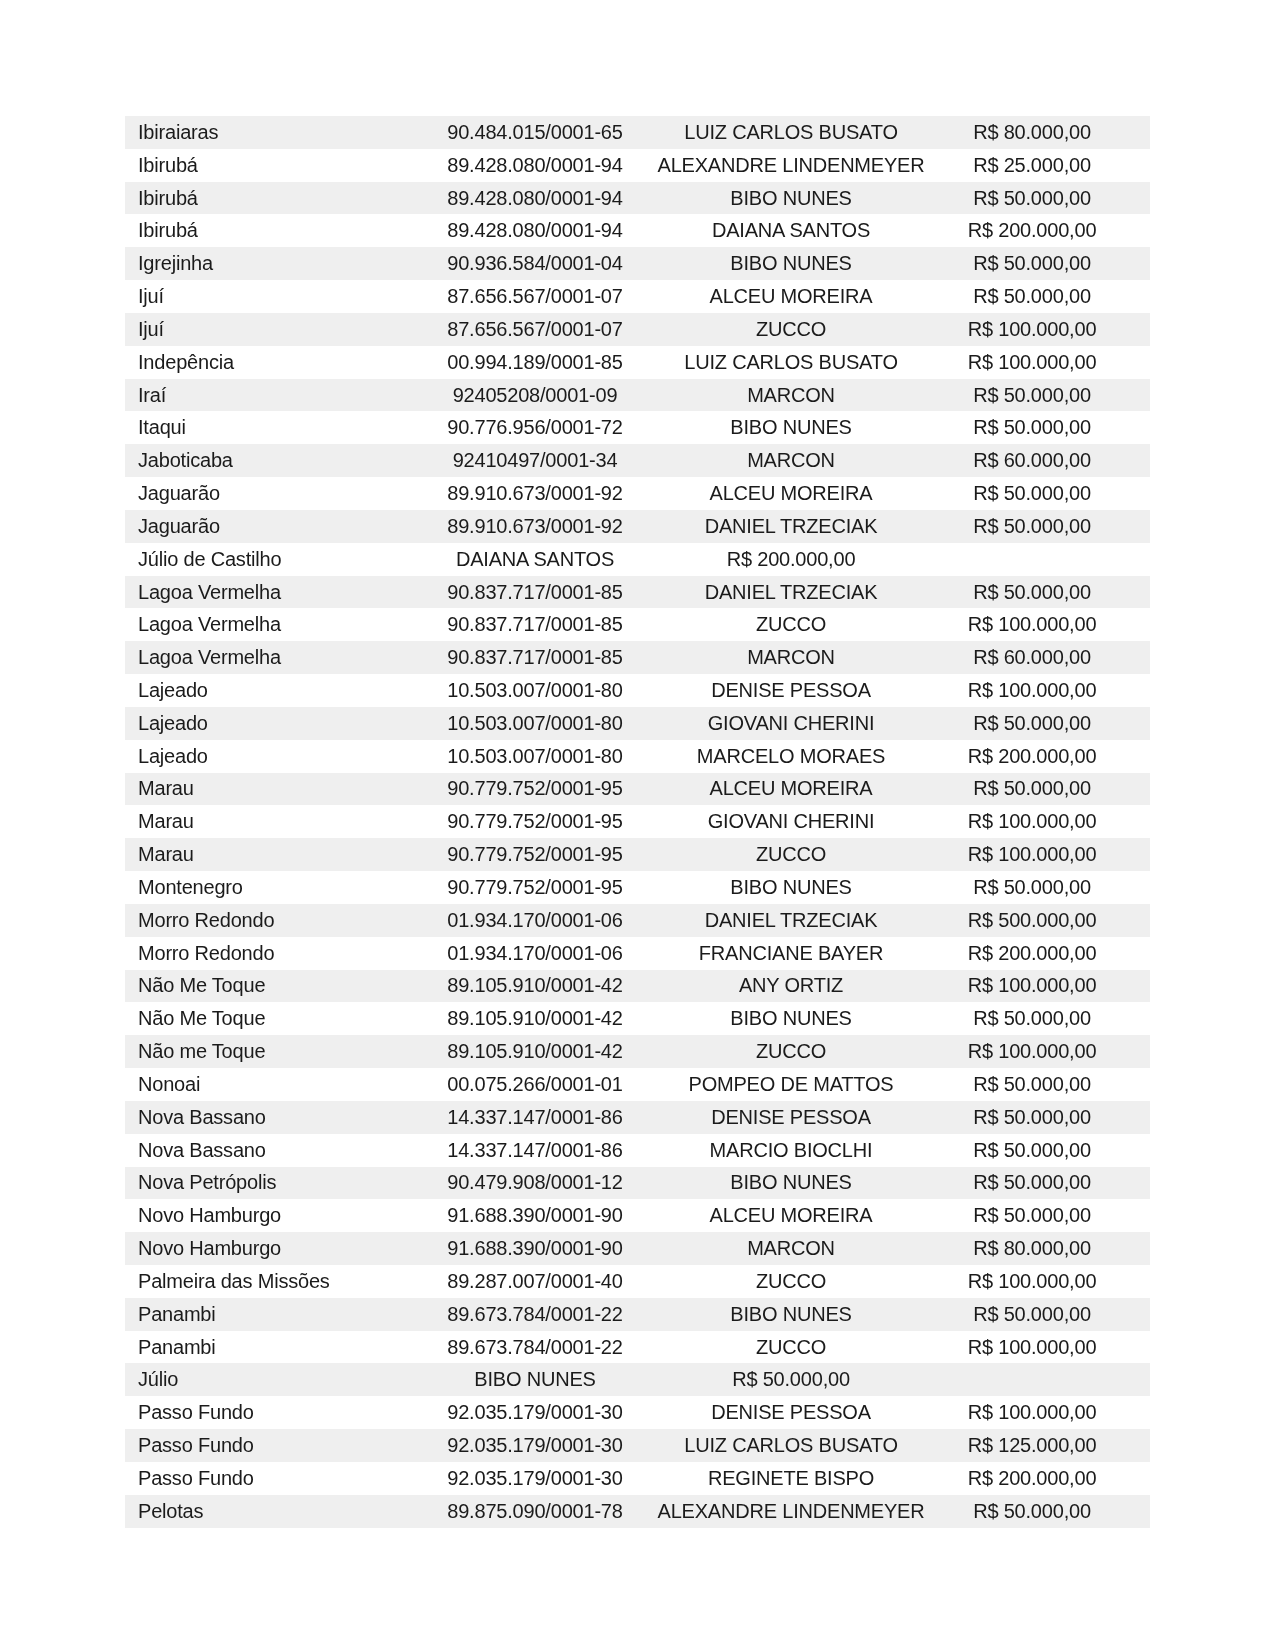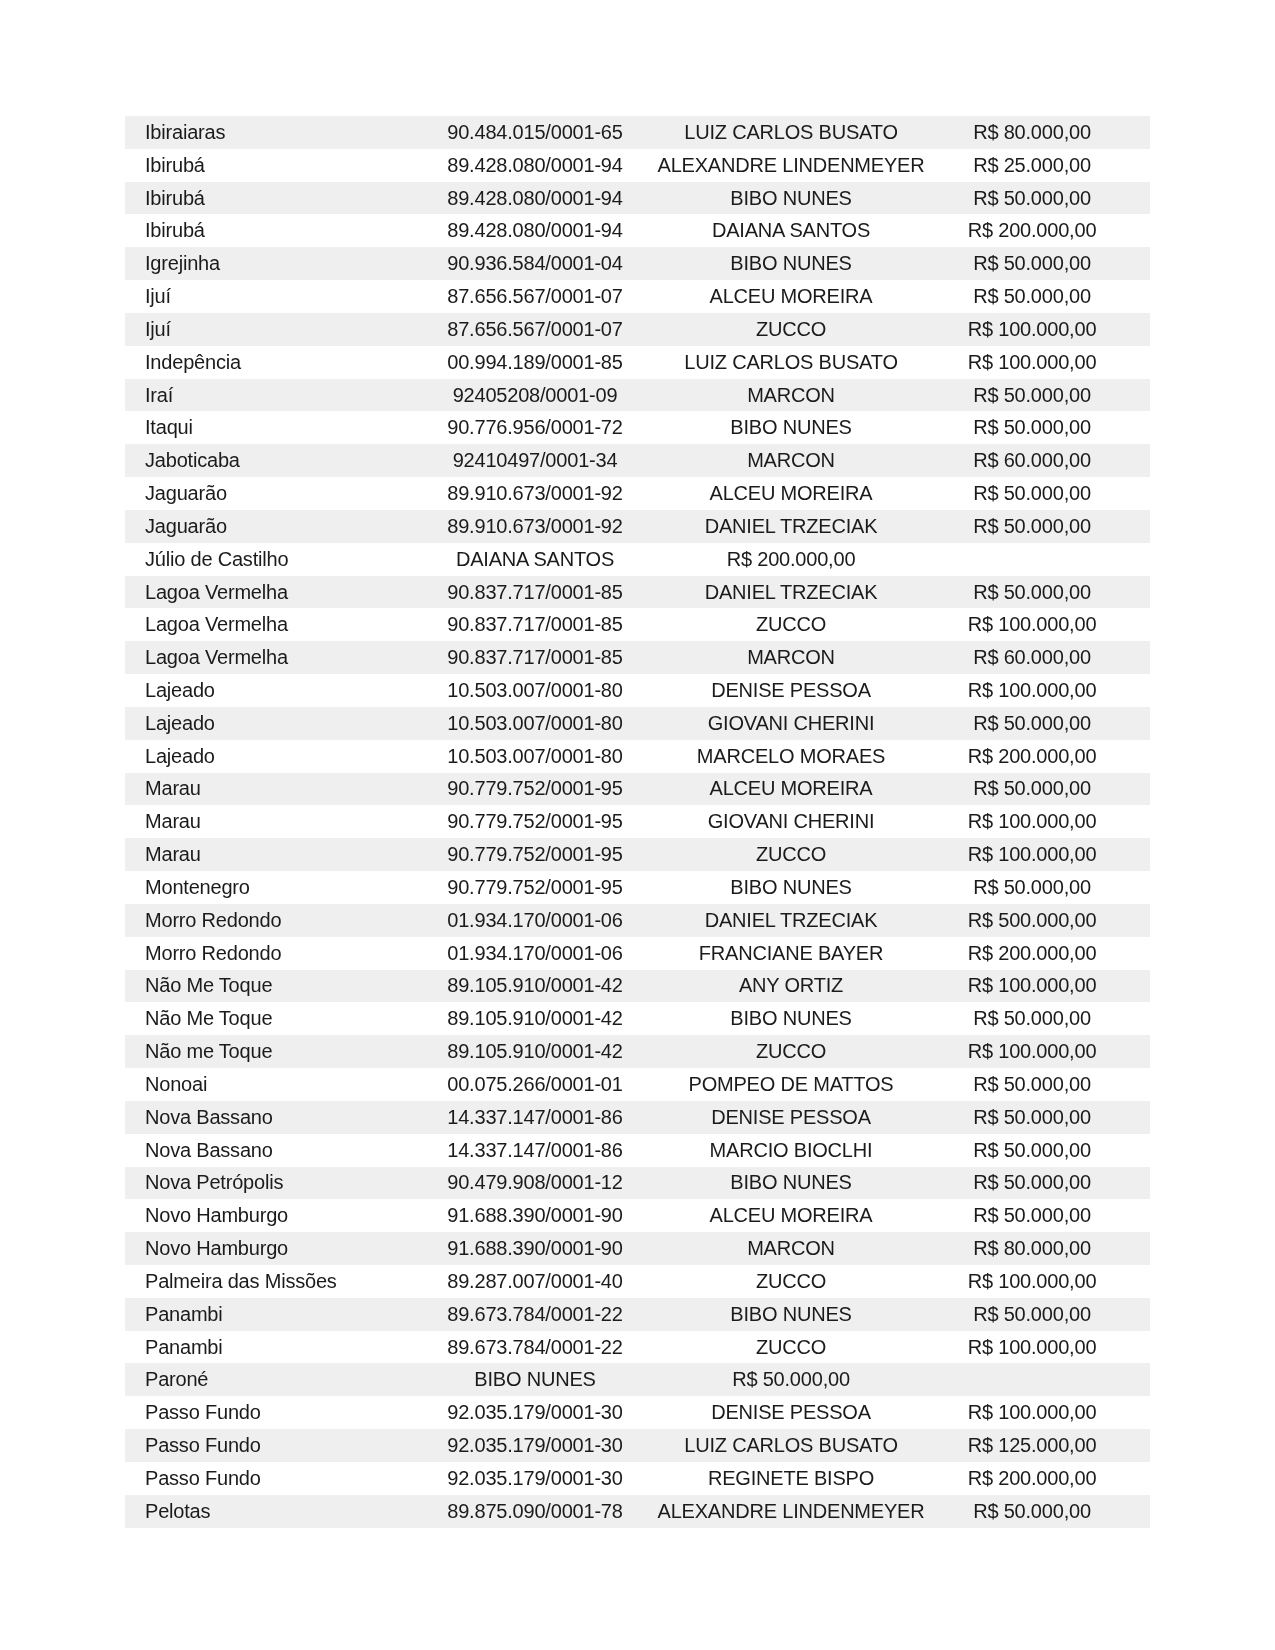--- a/index.html
+++ b/index.html
@@ -35,21 +35,21 @@
     align-items: center;
     justify-content: center;
     white-space: nowrap;
     overflow: visible;
     font-size: 20px;
     color: var(--text-color, #1b1b1b);
     letter-spacing: -0.2px;
   }
   .cell.c0 {
     justify-content: flex-start;
-    padding-left: 20px;
+    padding-left: 13px;
   }
 </style>
 </head>
 <body>
 
 <div class="page">
   <div class="grants-table">
     <div>
         <div class="row zebra">
           <div class="cell c0">Ibiraiaras</div>
@@ -272,21 +272,21 @@
           <div class="cell c2">BIBO NUNES</div>
           <div class="cell c3">R$ 50.000,00</div>
         </div>
         <div class="row">
           <div class="cell c0">Panambi</div>
           <div class="cell c1">89.673.784/0001-22</div>
           <div class="cell c2">ZUCCO</div>
           <div class="cell c3">R$ 100.000,00</div>
         </div>
         <div class="row zebra">
-          <div class="cell c0">Paroné</div>
+          <div class="cell c0">Júlio</div>
           <div class="cell c2">BIBO NUNES</div>
           <div class="cell c3">R$ 50.000,00</div>
         </div>
         <div class="row">
           <div class="cell c0">Passo Fundo</div>
           <div class="cell c1">92.035.179/0001-30</div>
           <div class="cell c2">DENISE PESSOA</div>
           <div class="cell c3">R$ 100.000,00</div>
         </div>
         <div class="row zebra">

